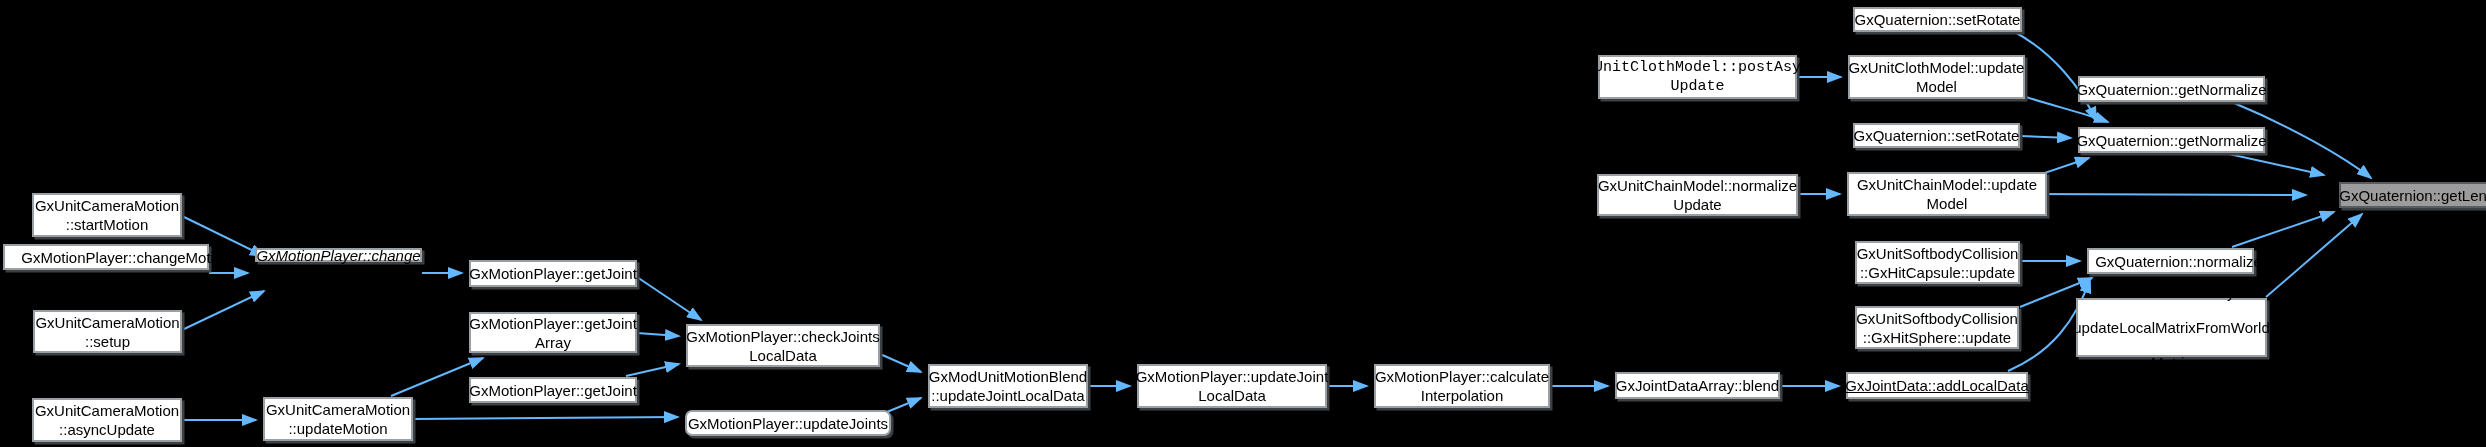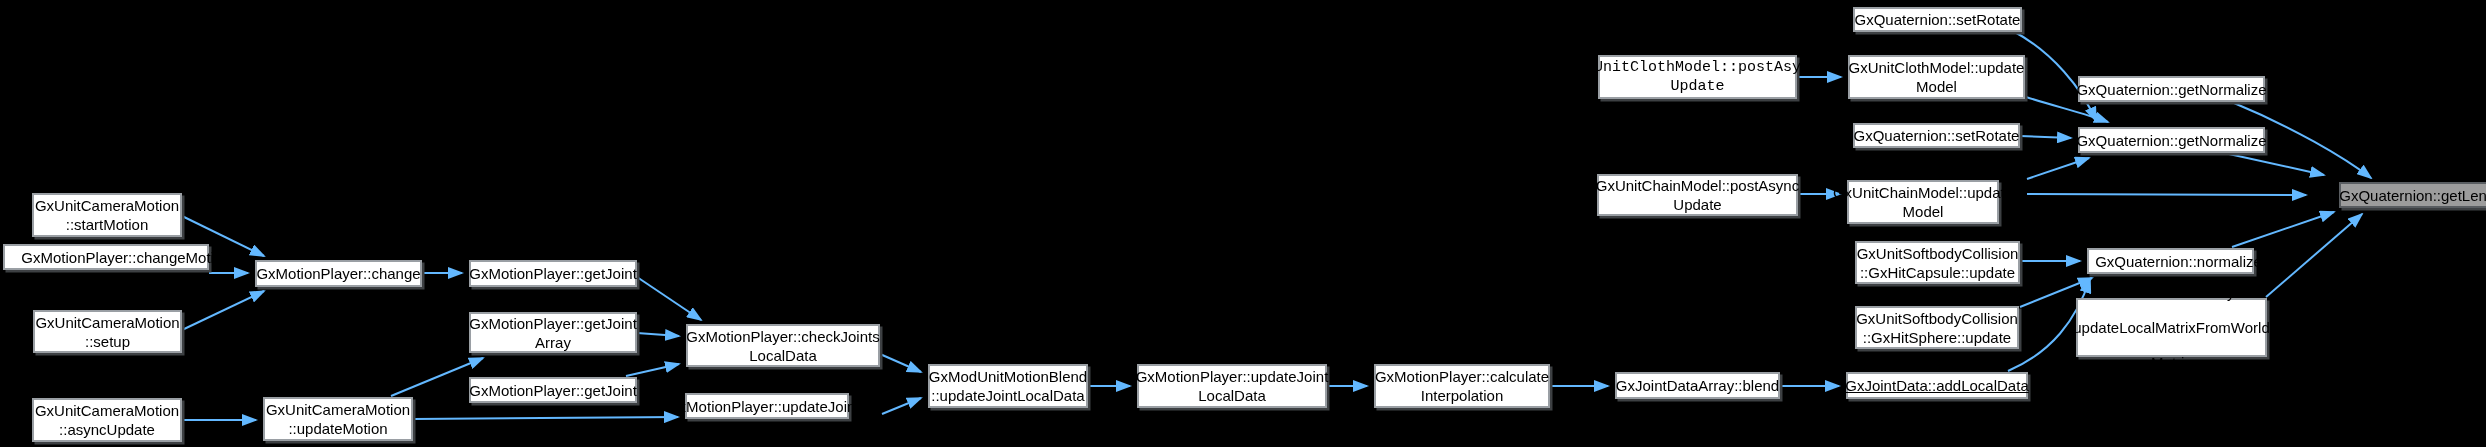--- a/index.html
+++ b/index.html
@@ -100,42 +100,42 @@
       <div>GxMotionPlayer::changeMotion</div>
     </div>
     <div class="node" style="left: 33px; top: 310px; width: 149px; height: 43px;">
       <div>GxUnitCameraMotion</div>
       <div>::setup</div>
     </div>
     <div class="node" style="left: 32px; top: 398px; width: 150px; height: 44px;">
       <div>GxUnitCameraMotion</div>
       <div>::asyncUpdate</div>
     </div>
-    <div class="node" style="left: 255px; top: 260px; width: 167px; height: 27px;">
+    <div class="node" style="left: 255px; top: 248px; width: 167px; height: 14px; font-style: italic;">
       <div>GxMotionPlayer::change</div>
     </div>
     <div class="node" style="left: 263px; top: 397px; width: 150px; height: 44px;">
       <div>GxUnitCameraMotion</div>
       <div>::updateMotion</div>
     </div>
     <div class="node" style="left: 469px; top: 260px; width: 168px; height: 27px;">
       <div>GxMotionPlayer::getJoint</div>
     </div>
     <div class="node" style="left: 469px; top: 312px; width: 168px; height: 41px;">
       <div>GxMotionPlayer::getJoint</div>
       <div>Array</div>
     </div>
     <div class="node" style="left: 469px; top: 377px; width: 168px; height: 26px;">
       <div>GxMotionPlayer::getJoint</div>
     </div>
     <div class="node" style="left: 686px; top: 324px; width: 194px; height: 43px;">
       <div>GxMotionPlayer::checkJoints</div>
       <div>LocalData</div>
     </div>
-    <div class="node" style="left: 685px; top: 393px; width: 164px; height: 26px;">
+    <div class="node" style="left: 685px; top: 410px; width: 206px; height: 26px; border-radius: 7px;">
       <div>GxMotionPlayer::updateJoints</div>
     </div>
     <div class="node" style="left: 928px; top: 364px; width: 160px; height: 44px;">
       <div>GxModUnitMotionBlend</div>
       <div>::updateJointLocalData</div>
     </div>
     <div class="node" style="left: 1137px; top: 364px; width: 190px; height: 44px;">
       <div>GxMotionPlayer::updateJoint</div>
       <div>LocalData</div>
     </div>
@@ -157,24 +157,24 @@
       <div>GxUnitClothModel::update</div>
       <div>Model</div>
     </div>
     <div class="node" style="left: 1853px; top: 7px; width: 169px; height: 25px;">
       <div>GxQuaternion::setRotate</div>
     </div>
     <div class="node" style="left: 1853px; top: 123px; width: 167px; height: 25px;">
       <div>GxQuaternion::setRotate</div>
     </div>
     <div class="node" style="left: 1597px; top: 174px; width: 201px; height: 42px;">
-      <div>GxUnitChainModel::postAsync</div>
+      <div>GxUnitChainModel::normalize</div>
       <div>Update</div>
     </div>
-    <div class="node" style="left: 1847px; top: 180px; width: 152px; height: 44px;">
+    <div class="node" style="left: 1847px; top: 172px; width: 200px; height: 44px;">
       <div>GxUnitChainModel::update</div>
       <div>Model</div>
     </div>
     <div class="node" style="left: 1855px; top: 241px; width: 165px; height: 43px;">
       <div>GxUnitSoftbodyCollision</div>
       <div>::GxHitCapsule::update</div>
     </div>
     <div class="node" style="left: 1855px; top: 306px; width: 164px; height: 43px;">
       <div>GxUnitSoftbodyCollision</div>
       <div>::GxHitSphere::update</div>

